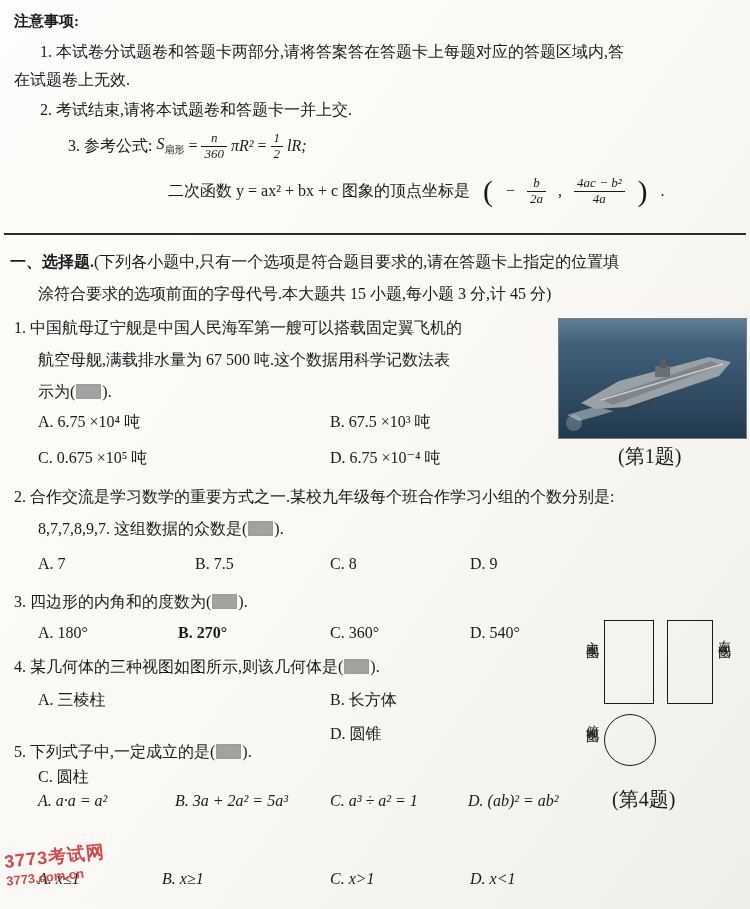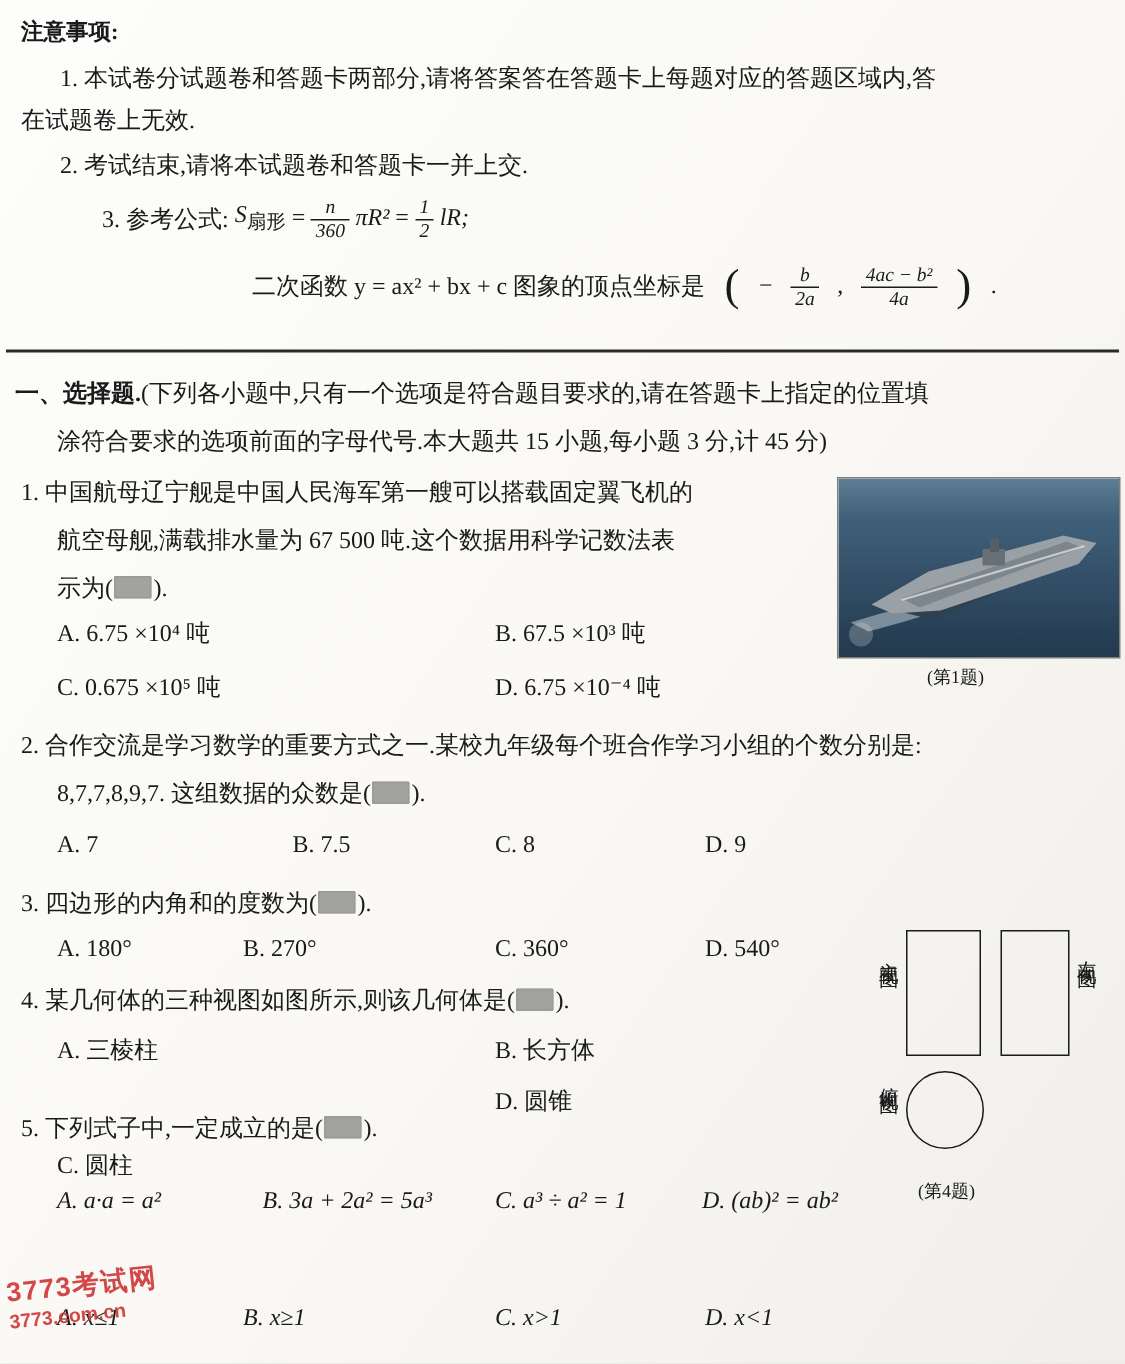--- a/index.html
+++ b/index.html
@@ -16,28 +16,28 @@
   }
   .abs { position:absolute; white-space:nowrap; }
   .bold { font-weight:bold; }
   .math { font-style:italic; }
   .formula-row { display:flex; align-items:center; gap:4px; }
   .frac { display:inline-block; vertical-align:middle; text-align:center;
           font-size:13px; line-height:1.15; font-style:italic; }
   .frac .num { display:block; padding:0 3px; border-bottom:1px solid #1a1a1a; }
   .frac .den { display:block; padding:0 3px; }
   .bigparen { font-size:30px; font-weight:300; line-height:1; margin:0 1px; font-style:normal; }
-  .subcjk { font-size:13px; font-style:normal; vertical-align:-4px; }
+  .subcjk { font-size:10px; font-style:normal; vertical-align:-4px; }
   .blank { display:inline-block; width:25px; height:15px; background:#a2a2a0;
            vertical-align:-2px; border-radius:1px; box-shadow:inset 0 0 2px #8a8a88; margin:0 1px; }
   .divider { position:absolute; left:4px; width:742px; border-top:2.2px solid #2b2b2b; }
   .opt { position:absolute; white-space:nowrap; }
   .opt-math { font-style:italic; }
   .photo-frame { position:absolute; border:1px solid #7d7d7a; line-height:0; }
-  .caption { font-size:12px; }
+  .caption { font-size:20px; }
   .vlabel { writing-mode:vertical-rl; font-size:13px; letter-spacing:3px; line-height:1; }
   .view-rect { position:absolute; border:1.6px solid #1a1a1a; background:transparent; }
   .view-circle { position:absolute; width:52px; height:52px; border:1.6px solid #1a1a1a; border-radius:50%; }
   .sqrt { display:inline-flex; align-items:flex-start; }
   .rad { font-size:19px; line-height:0.9; font-style:normal; }
   .vinc { border-top:1.6px solid #1a1a1a; padding:0 3px 0 2px; margin-left:-2px; font-style:italic; }
   .watermark { color:#cf3a3a; transform:rotate(-6deg); transform-origin:left top; opacity:0.92; }
   .wm1 { font-size:18px; font-weight:bold; letter-spacing:1px;
          font-family:"Liberation Sans","DejaVu Sans",sans-serif; }
   .wm2 { font-size:13px; font-weight:bold;
@@ -134,21 +134,21 @@
   </div>
   <span class="opt" style="left:38px; top:555px;">A. 7</span>
   <span class="opt" style="left:178px; top:555px;margin-left:17px;">B. 7.5</span>
   <span class="opt" style="left:330px; top:555px;">C. 8</span>
   <span class="opt" style="left:470px; top:555px;">D. 9</span>
 
   <div class="abs" style="left:14px; top:592px;">
     <span>3. 四边形的内角和的度数为(</span><span class="blank"></span><span>).</span>
   </div>
   <span class="opt" style="left:38px; top:624px;">A. 180°</span>
-  <span class="opt" style="left:162px; top:624px;">B. 270°</span>
+  <span class="opt" style="left:178px; top:624px;font-weight:bold;">B. 270°</span>
   <span class="opt" style="left:330px; top:624px;">C. 360°</span>
   <span class="opt" style="left:470px; top:624px;">D. 540°</span>
 
   <div class="abs" style="left:14px; top:657px;">
     <span>4. 某几何体的三种视图如图所示,则该几何体是(</span><span class="blank"></span><span>).</span>
   </div>
   <span class="opt" style="left:38px; top:690px;">A. 三棱柱</span>
   <span class="opt" style="left:330px; top:690px;">B. 长方体</span>
   <span class="opt" style="left:38px; top:767px;">C. 圆柱</span>
   <span class="opt" style="left:330px; top:724px;">D. 圆锥</span>

